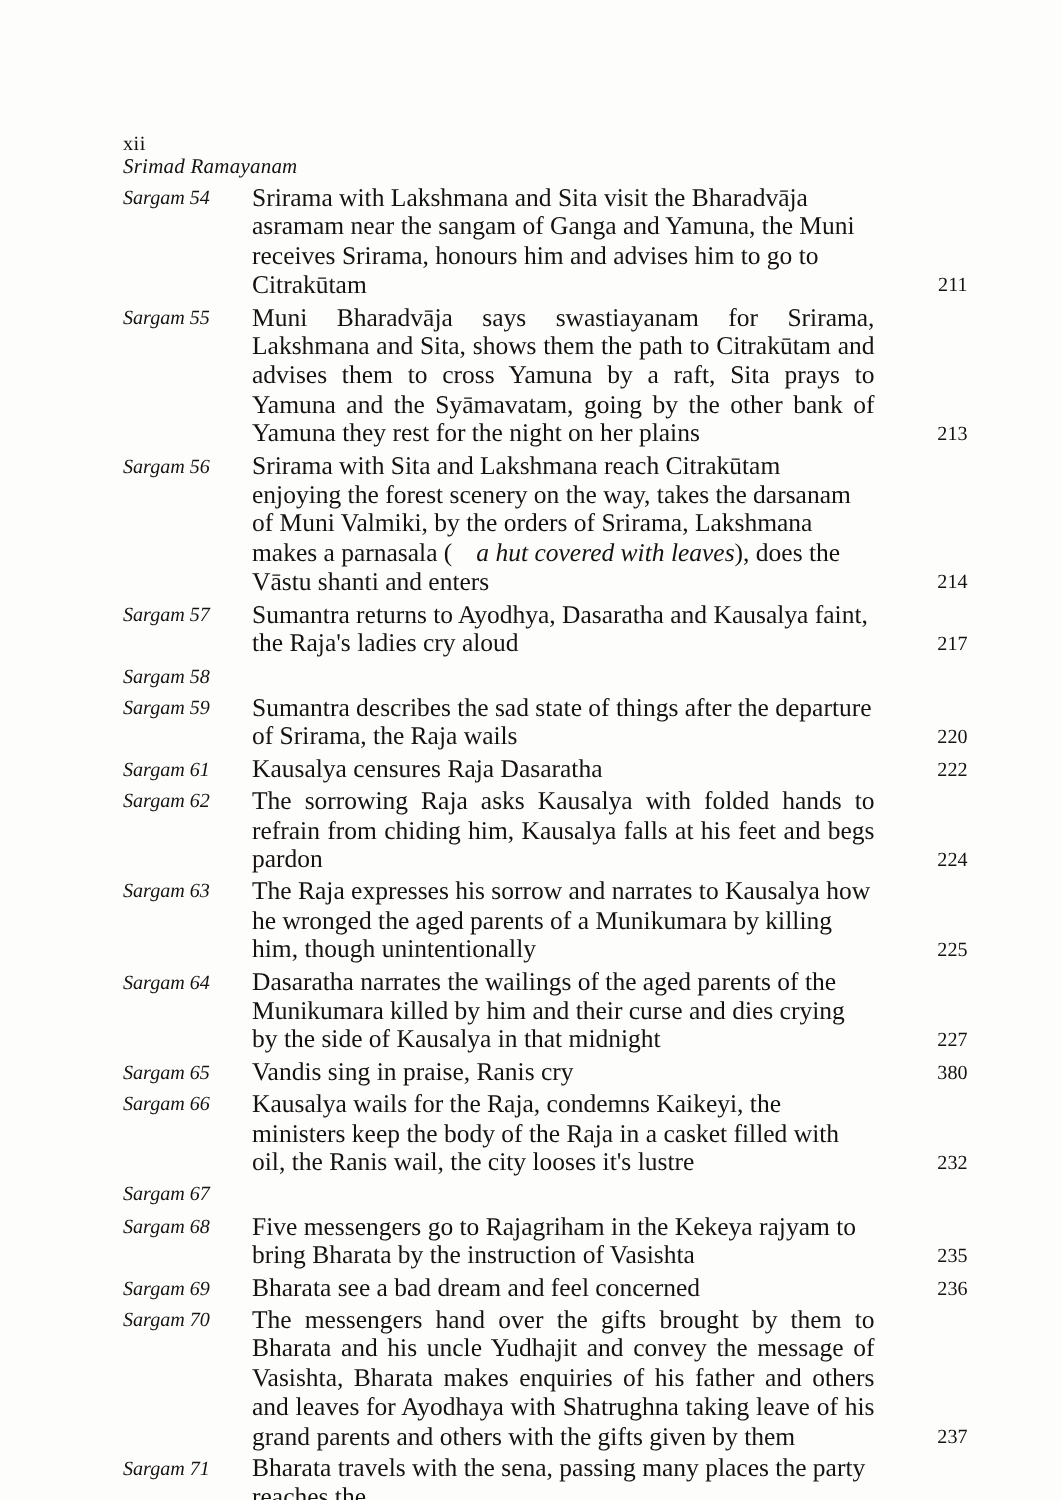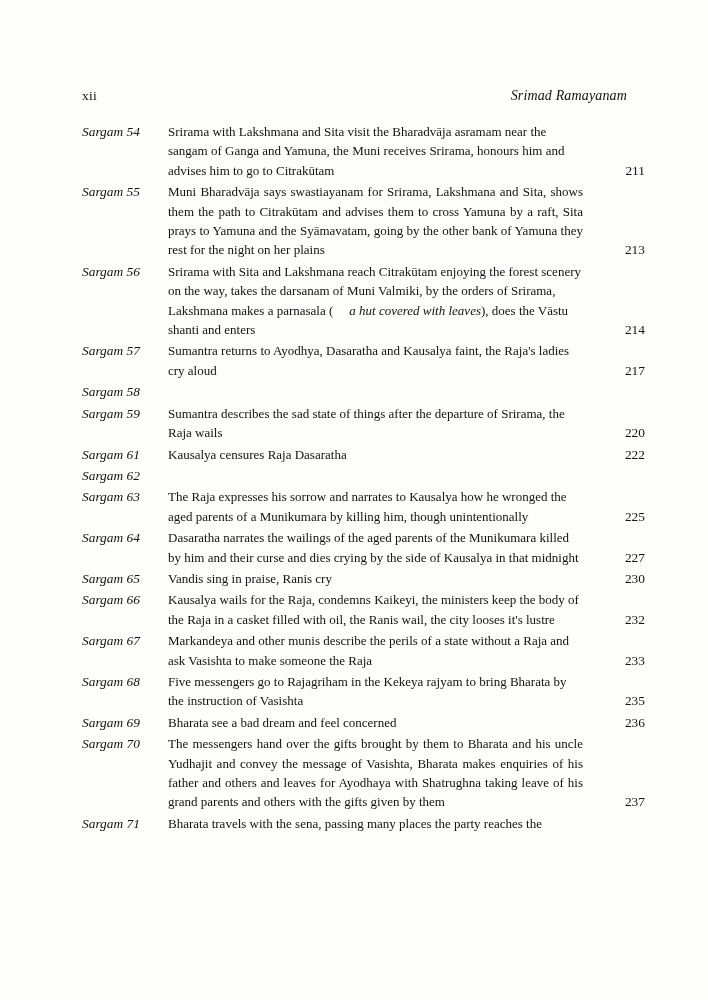--- a/index.html
+++ b/index.html
@@ -27,20 +27,21 @@
   .running-head {
     position: absolute;
     left: 82px;
     right: 81px;
     top: 88px;
     height: 20px;
     display: flex;
     align-items: baseline;
     justify-content: space-between;
     font-size: 13.5px;
+    flex-direction: column;
   }
   .folio {
     font-style: normal;
     letter-spacing: 0.3px;
   }
   .book-title {
     font-style: italic;
     font-size: 14px;
     letter-spacing: 0.15px;
   }
@@ -70,21 +71,21 @@
     padding-top: 0px;
   }
 
   .entry-body {
     flex: 1 1 auto;
     position: relative;
     padding-right: 62px;
   }
 
   .entry-text {
-    font-size: 13px;
+    font-size: 17px;
     line-height: 19.4px;
     text-align: left;
     width: 415px;
     hyphens: none;
   }
   .entry.justified .entry-text {
     text-align: justify;
     text-align-last: left;
   }
 
@@ -152,55 +153,55 @@
       </div>
       <div class="entry">
         <div class="entry-label">Sargam 61</div>
         <div class="entry-body">
           <div class="entry-text">Kausalya censures Raja Dasaratha</div>
           <div class="entry-page">222</div>
         </div>
       </div>
       <div class="entry justified">
         <div class="entry-label">Sargam 62</div>
+        <div class="entry-body">
+          <div class="entry-text">The sorrowing Raja asks Kausalya with folded hands to refrain from chiding him, Kausalya falls at his feet and begs pardon</div>
+          <div class="entry-page">224</div>
+        </div>
       </div>
       <div class="entry">
         <div class="entry-label">Sargam 63</div>
         <div class="entry-body">
           <div class="entry-text">The Raja expresses his sorrow and narrates to Kausalya how he wronged the aged parents of a Munikumara by killing him, though unintentionally</div>
           <div class="entry-page">225</div>
         </div>
       </div>
       <div class="entry">
         <div class="entry-label">Sargam 64</div>
         <div class="entry-body">
           <div class="entry-text">Dasaratha narrates the wailings of the aged parents of the Munikumara killed by him and their curse and dies crying by the side of Kausalya in that midnight</div>
           <div class="entry-page">227</div>
         </div>
       </div>
       <div class="entry">
         <div class="entry-label">Sargam 65</div>
         <div class="entry-body">
           <div class="entry-text">Vandis sing in praise, Ranis cry</div>
-          <div class="entry-page">230</div>
+          <div class="entry-page">380</div>
         </div>
       </div>
       <div class="entry">
         <div class="entry-label">Sargam 66</div>
         <div class="entry-body">
           <div class="entry-text">Kausalya wails for the Raja, condemns Kaikeyi, the ministers keep the body of the Raja in a casket filled with oil, the Ranis wail, the city looses it's lustre</div>
           <div class="entry-page">232</div>
         </div>
       </div>
       <div class="entry">
         <div class="entry-label">Sargam 67</div>
-        <div class="entry-body">
-          <div class="entry-text">Markandeya and other munis describe the perils of a state without a Raja and ask Vasishta to make someone the Raja</div>
-          <div class="entry-page">233</div>
-        </div>
       </div>
       <div class="entry">
         <div class="entry-label">Sargam 68</div>
         <div class="entry-body">
           <div class="entry-text">Five messengers go to Rajagriham in the Kekeya rajyam to bring Bharata by the instruction of Vasishta</div>
           <div class="entry-page">235</div>
         </div>
       </div>
       <div class="entry">
         <div class="entry-label">Sargam 69</div>

